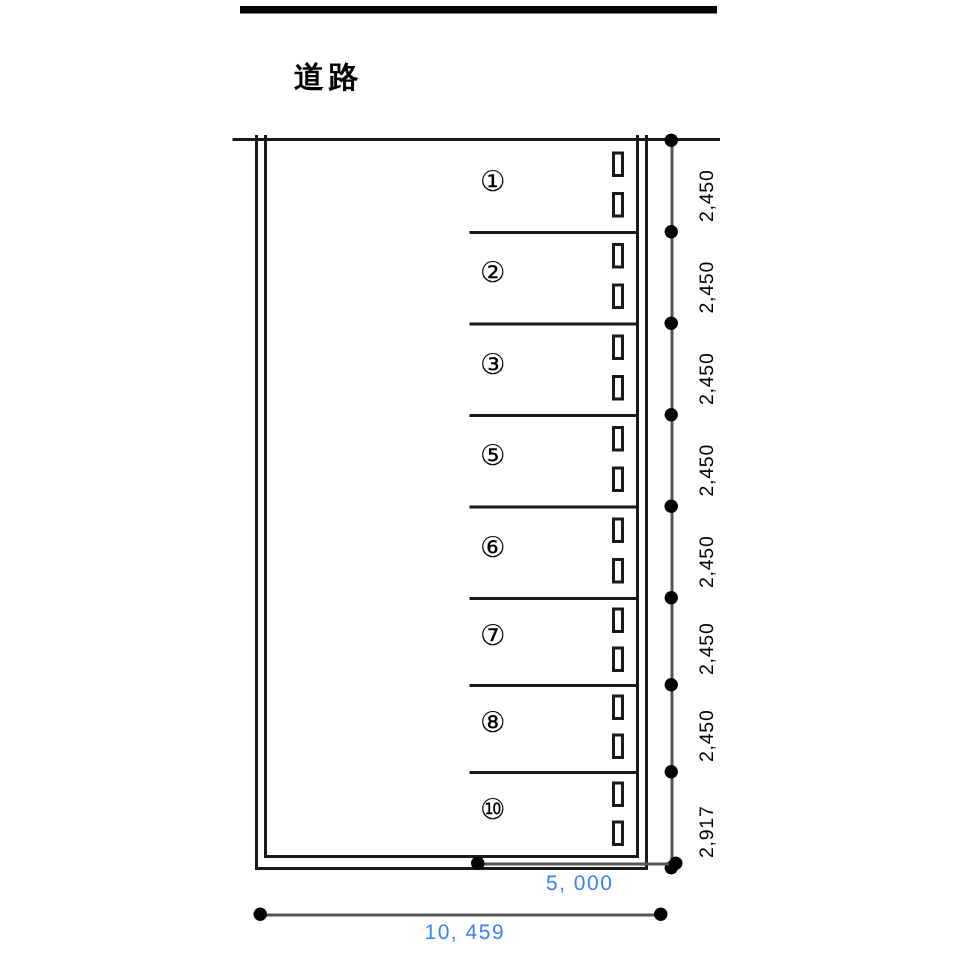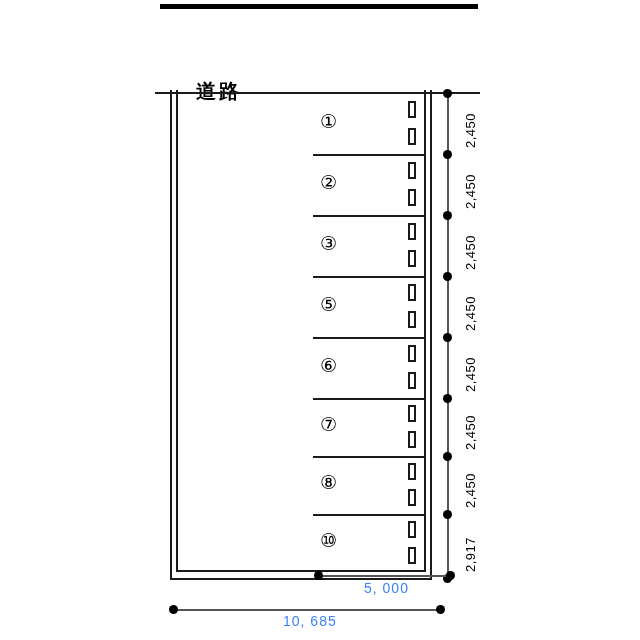--- a/index.html
+++ b/index.html
@@ -29,21 +29,20 @@
   
   .road-label {
     position: absolute;
     left: 196px;
     top: 38px;
     font-size: 20px;
     font-weight: bold;
     letter-spacing: 3px;
     color: #000000;
     white-space: nowrap;
-    margin-top: 40px;
   }
 
   
   .road-line {
     position: absolute;
     left: 155px;
     top: 92px;
     width: 325px;
     height: 2px;
     background: #1a1a1a;
@@ -205,16 +204,16 @@
       <div class="dim-dot" style="left: 443px; top: 574px;"></div>
     </div>
   <div id="hdim-layer">
       <div class="hdim-line" style="left: 318px; width: 132px; top: 575px;"></div>
       <div class="dim-dot" style="left: 314px; top: 571px;"></div>
       <div class="dim-dot" style="left: 446px; top: 571px;"></div>
       <div class="hdim-label" style="left: 364px; top: 580px;">5, 000</div>
       <div class="hdim-line" style="left: 173px; width: 267px; top: 609px;"></div>
       <div class="dim-dot" style="left: 169px; top: 605px;"></div>
       <div class="dim-dot" style="left: 436px; top: 605px;"></div>
-      <div class="hdim-label" style="left: 283px; top: 613px;">10, 685</div>
+      <div class="hdim-label" style="left: 283px; top: 613px;">10, 459</div>
     </div>
 
 </div>
 
 </body></html>

